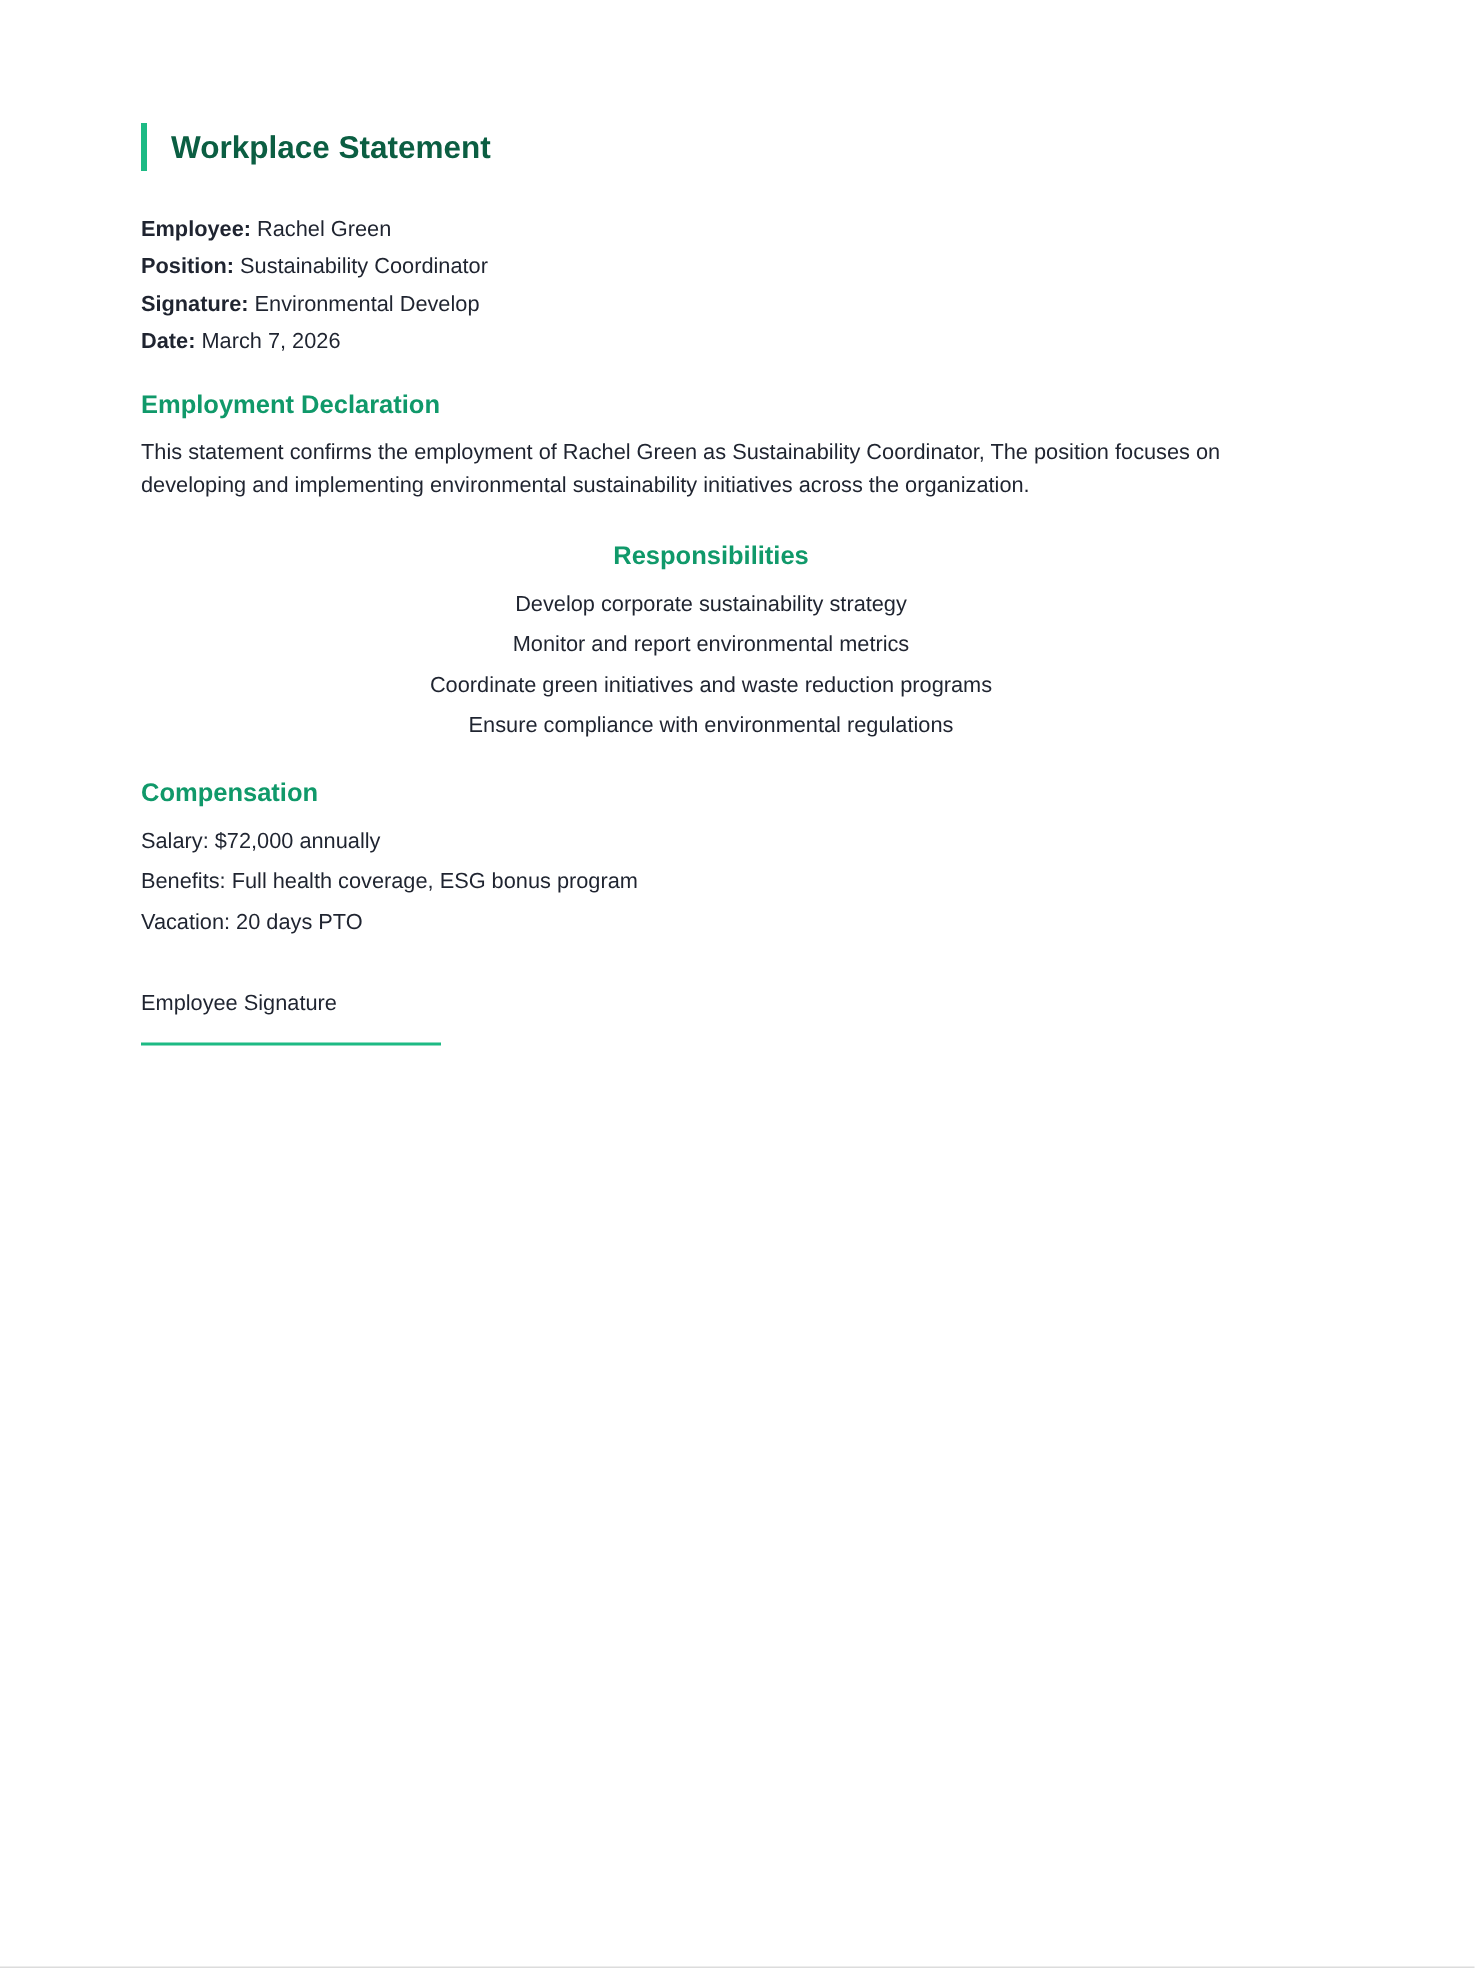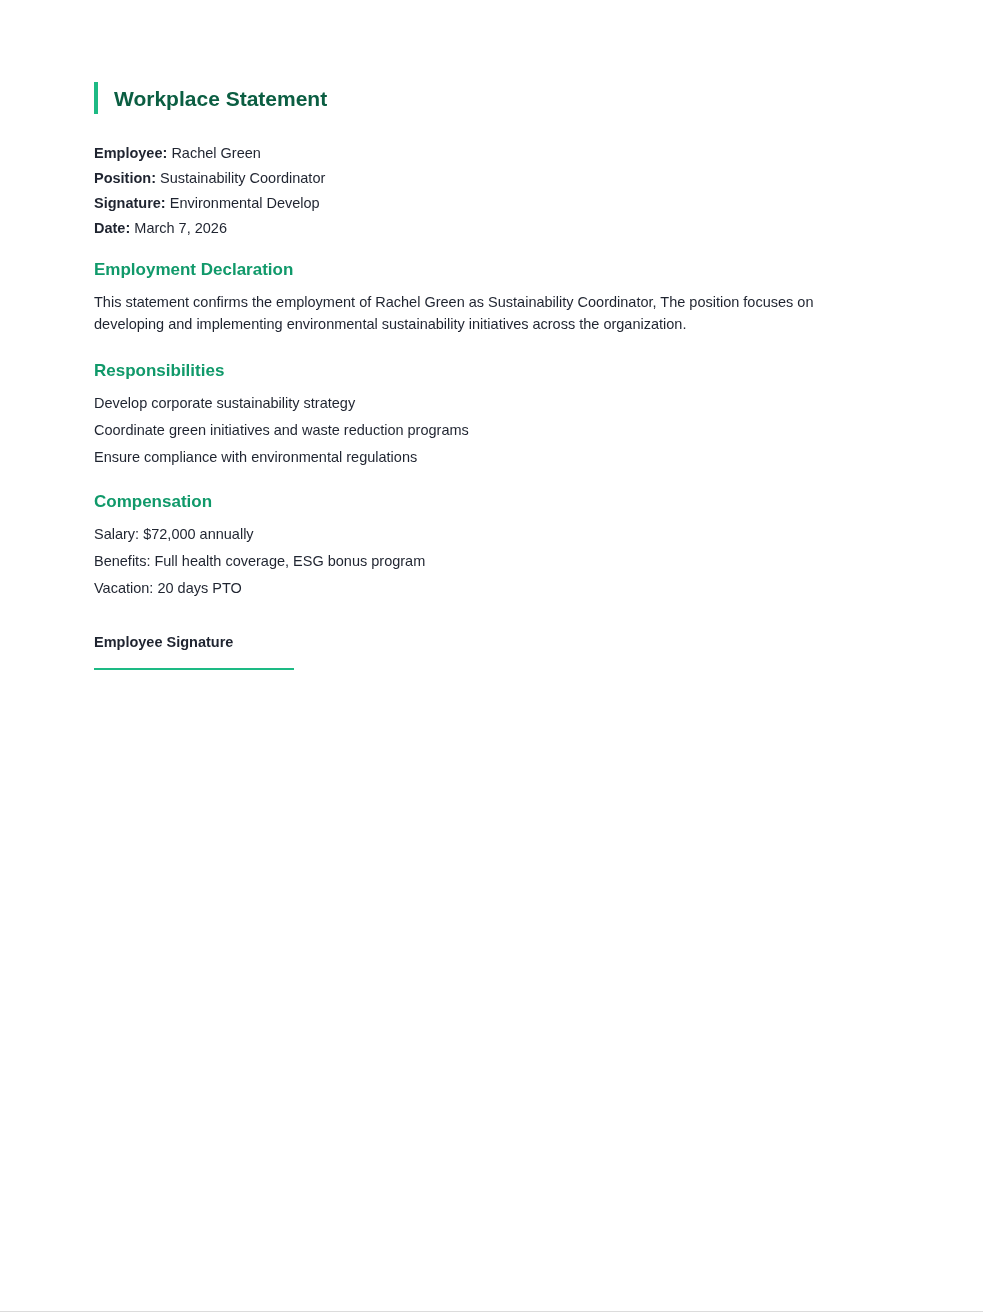--- a/index.html
+++ b/index.html
@@ -52,38 +52,38 @@
       color: #10996a;
       margin: 0;
       line-height: 22px;
     }
     .sec-decl { margin-top: 18px; }
     .paragraph {
       font-size: 14.5px;
       line-height: 22px;
       margin: 10px 0 0 0;
     }
-    .sec-resp { margin-top: 25px; }
+    .sec-resp { margin-top: 25px; text-align: center; }
     .list {
       list-style: none;
       margin: 8px 0 0 0;
       padding: 0;
     }
     .list li {
       font-size: 14.5px;
       line-height: 27px;
       height: 27px;
     }
     .sec-comp { margin-top: 20px; }
     .signature {
       margin-top: 30px;
     }
     .sig-label {
       font-size: 14.5px;
-      font-weight: bold;
+      font-weight: normal;
       color: #1f2430;
       line-height: 20px;
     }
     .sig-line {
       margin-top: 16px;
       width: 200px;
       height: 0;
       border-top: 2px solid #1dba84;
     }
     .bottom-rule {
@@ -125,20 +125,21 @@
 
   <section class="sec-decl">
     <h2 class="section-title">Employment Declaration</h2>
     <p class="paragraph">This statement confirms the employment of Rachel Green as Sustainability Coordinator, The position focuses on developing and implementing environmental sustainability initiatives across the organization.</p>
   </section>
 
   <section class="sec-resp">
     <h2 class="section-title">Responsibilities</h2>
     <ul class="list">
       <li>Develop corporate sustainability strategy</li>
+      <li>Monitor and report environmental metrics</li>
       <li>Coordinate green initiatives and waste reduction programs</li>
       <li>Ensure compliance with environmental regulations</li>
     </ul>
   </section>
 
   <section class="sec-comp">
     <h2 class="section-title">Compensation</h2>
     <ul class="list">
       <li>Salary: $72,000 annually</li>
       <li>Benefits: Full health coverage, ESG bonus program</li>

